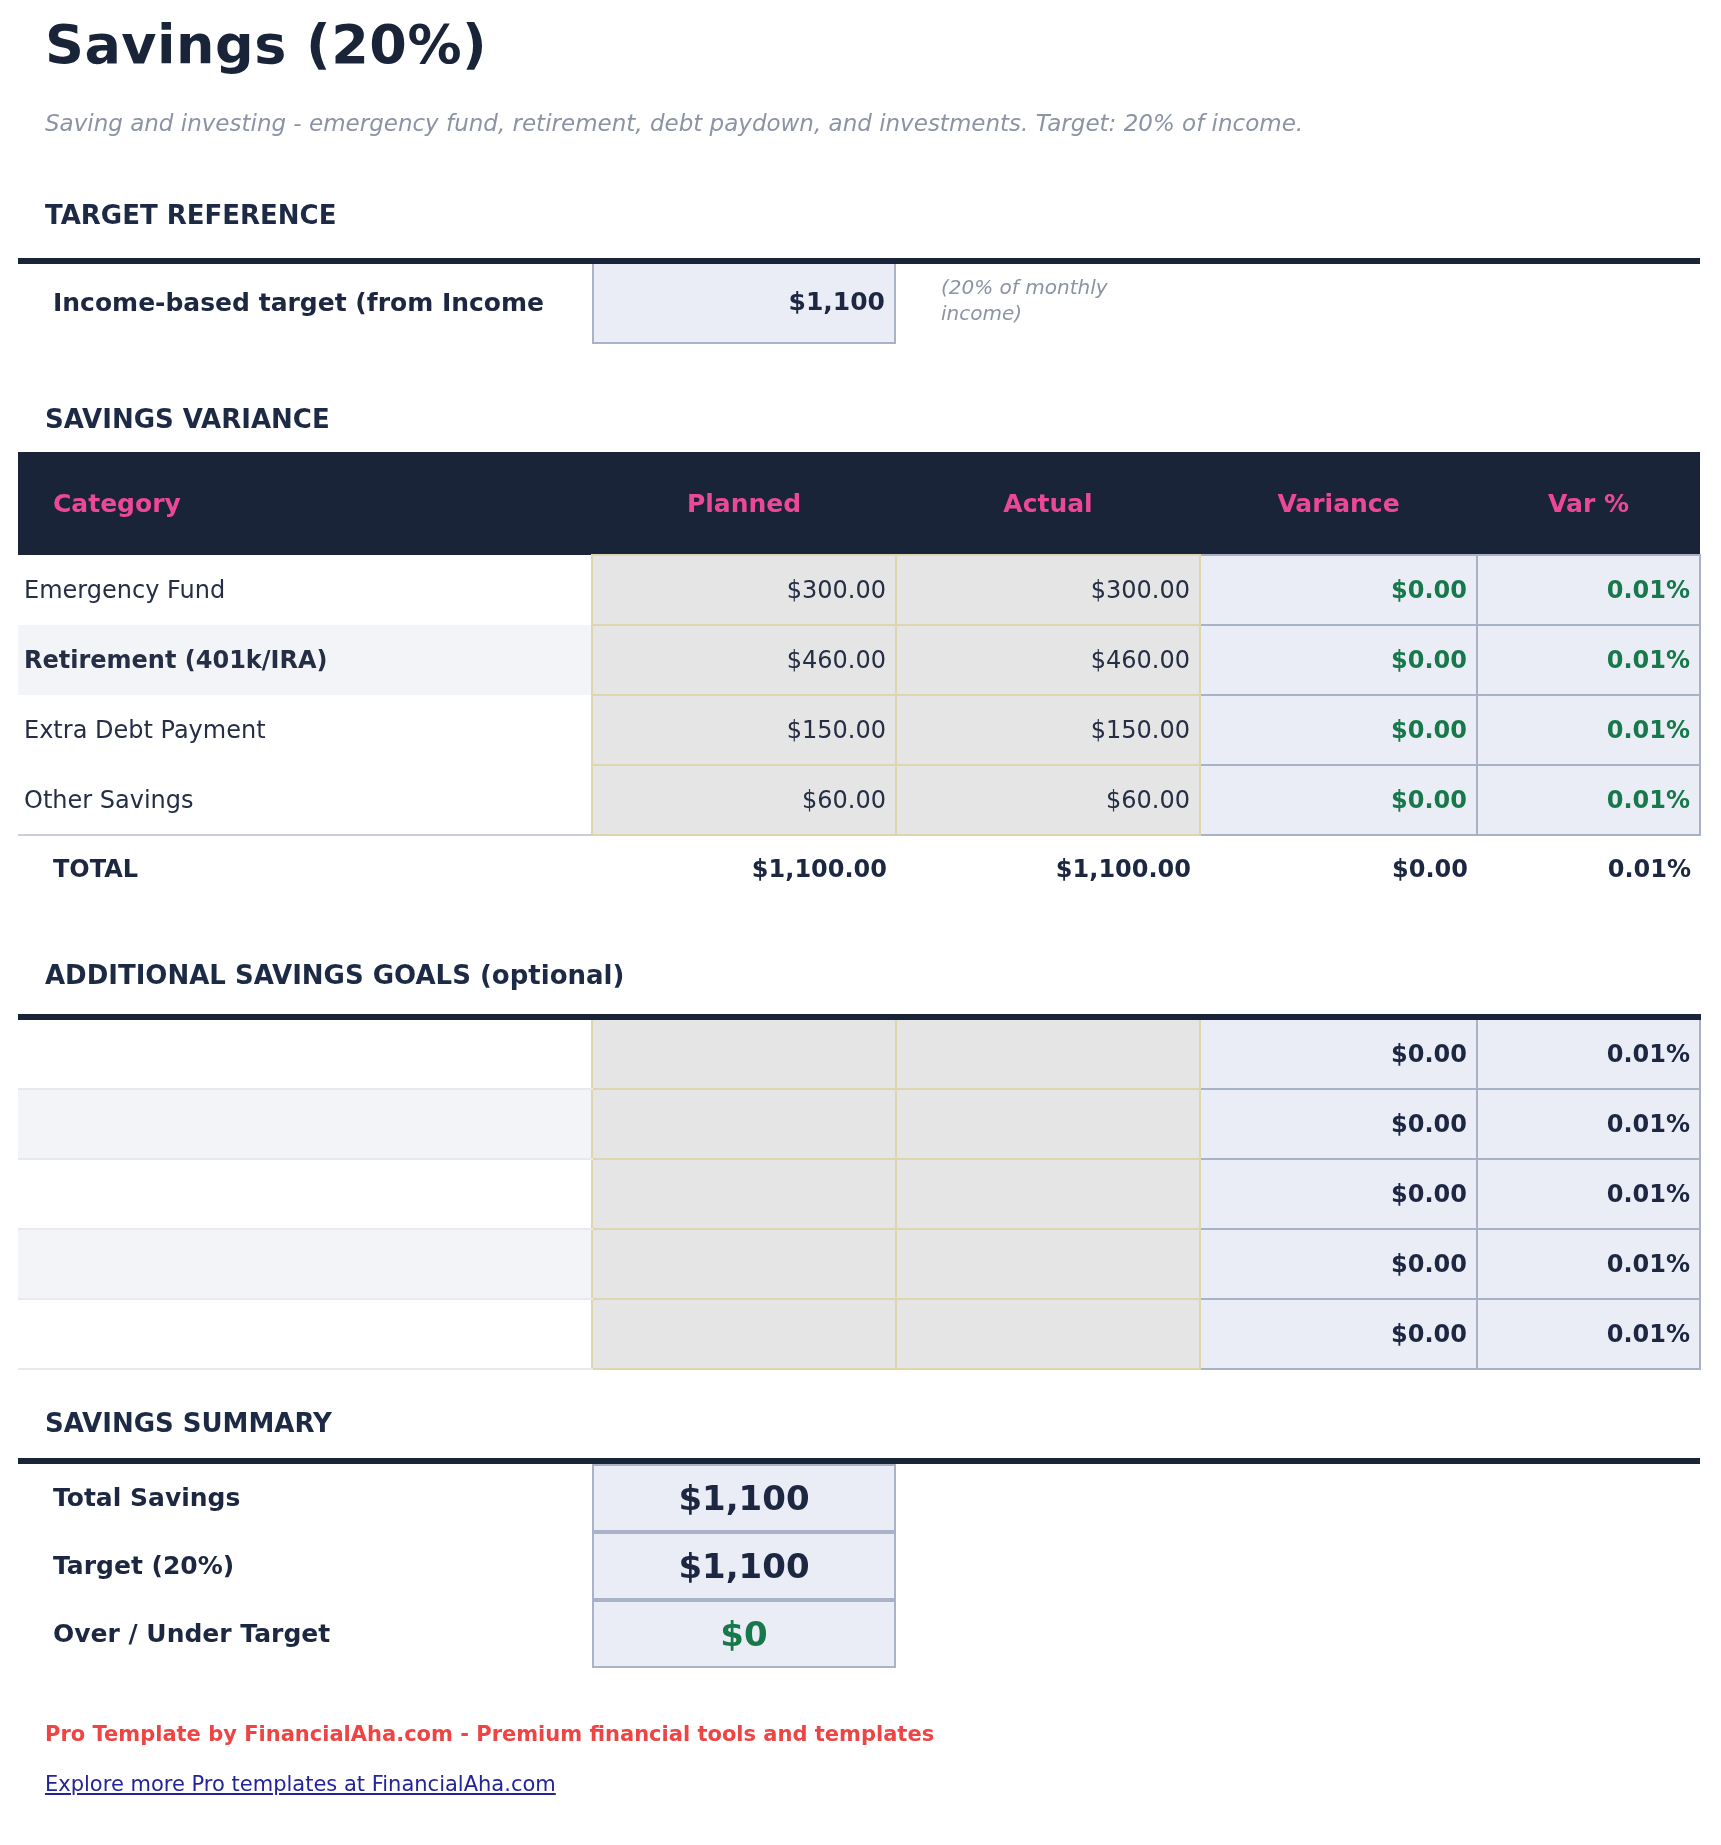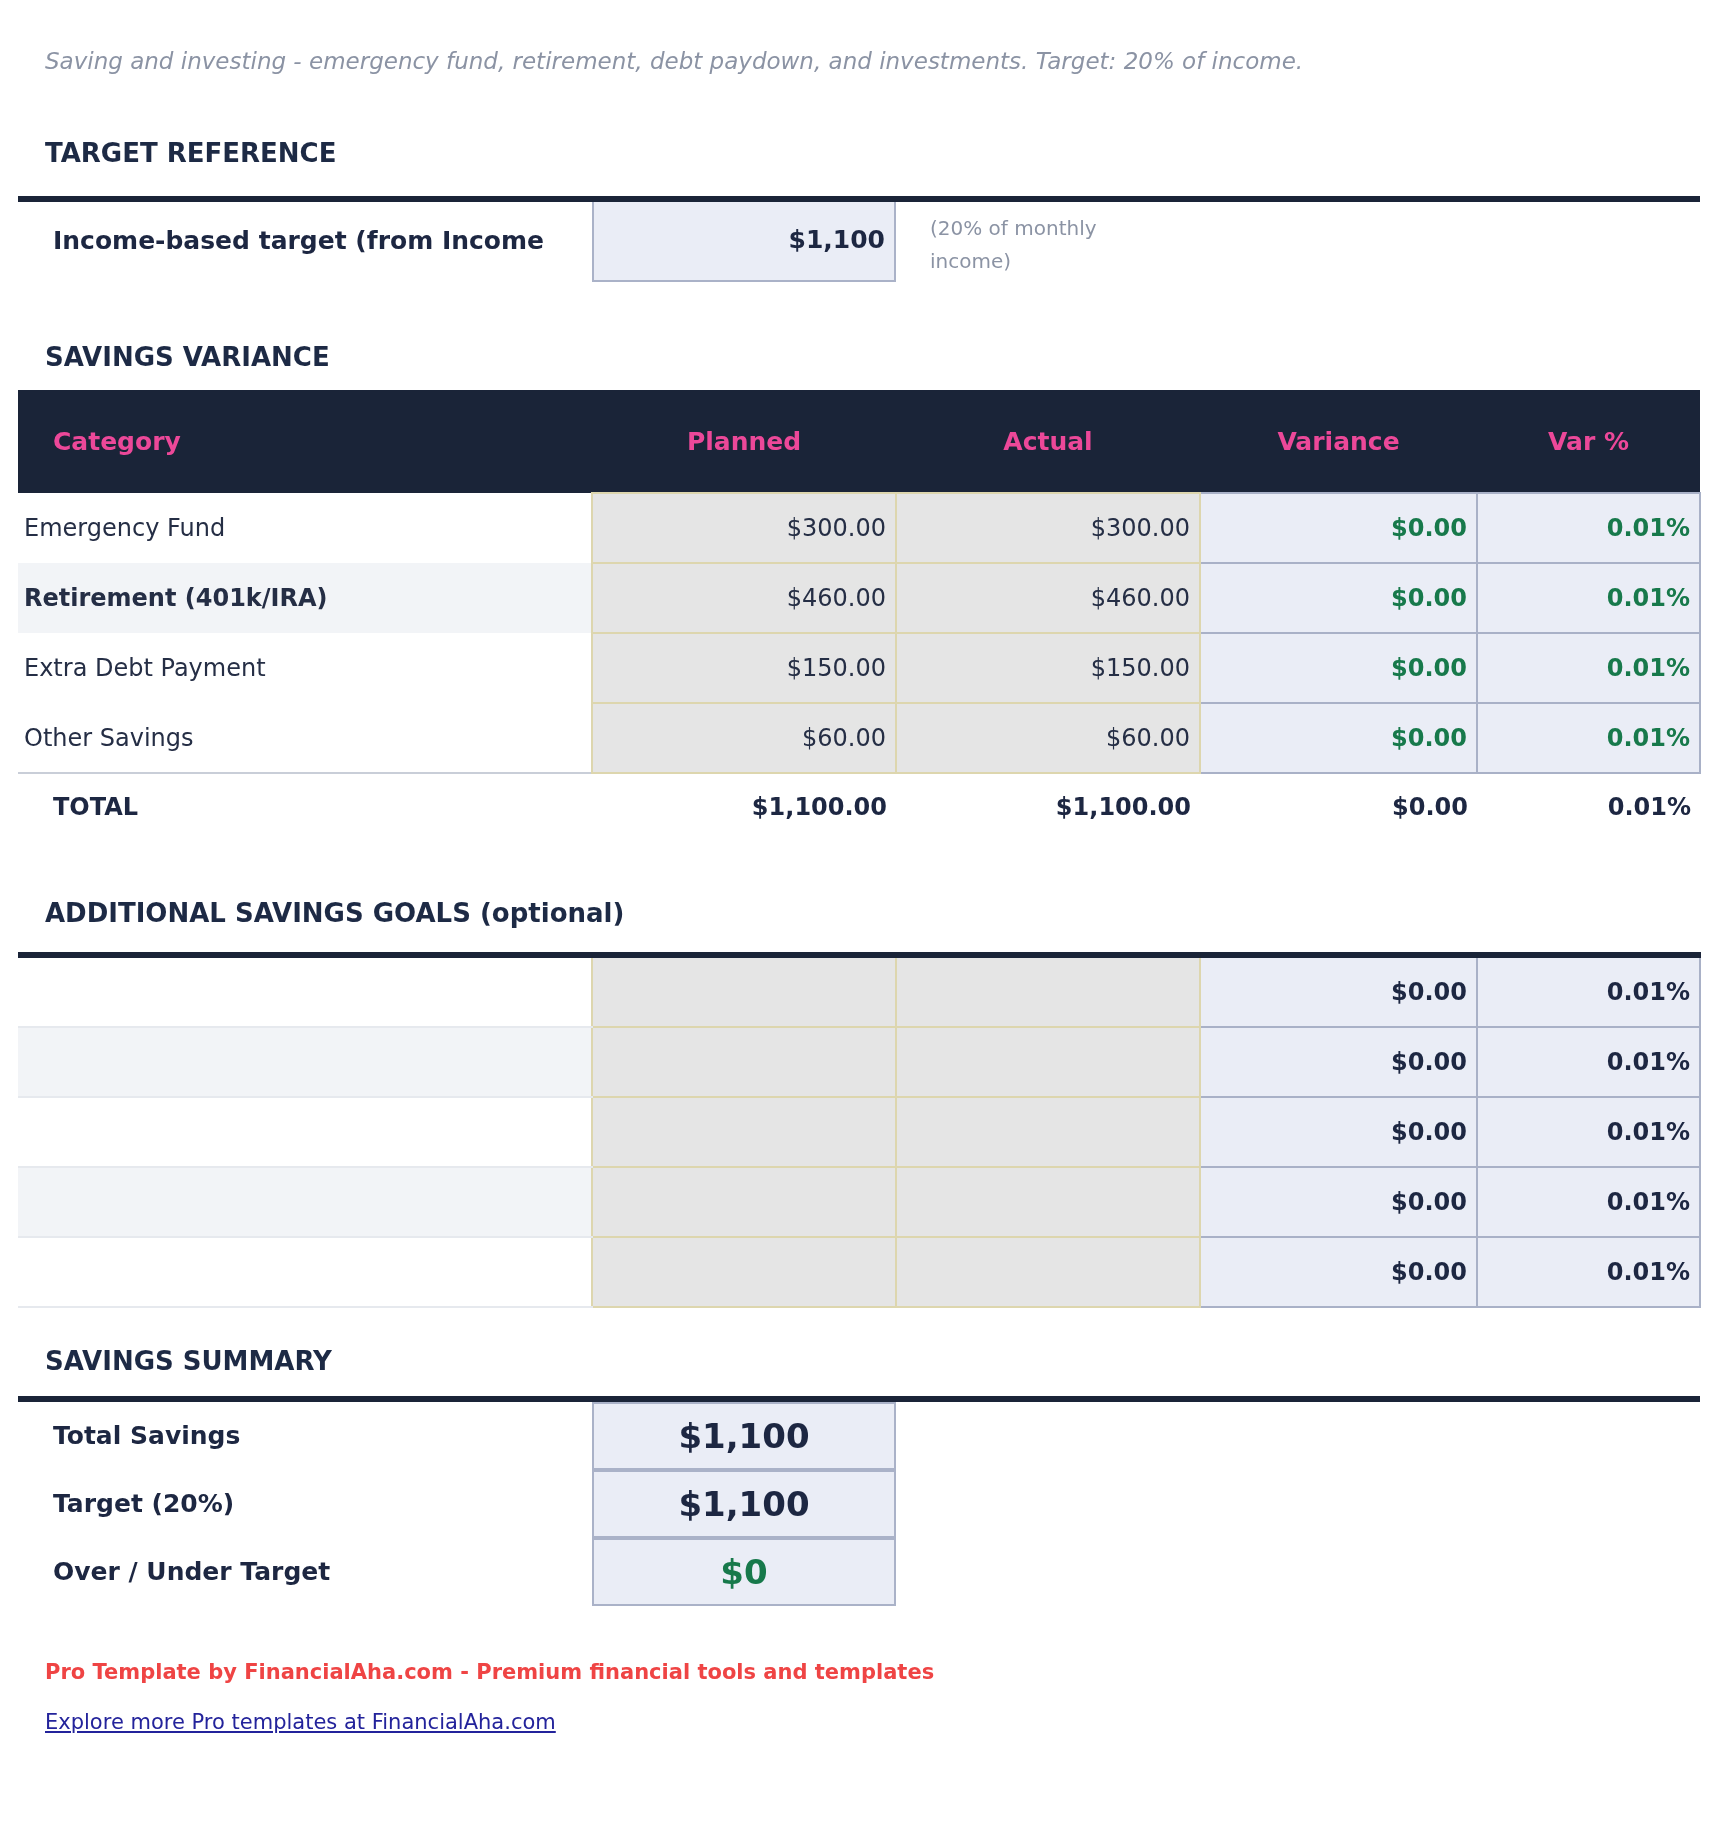--- a/index.html
+++ b/index.html
@@ -68,25 +68,26 @@
     border: 2px solid #aab2c8;
     border-top: none;
     font-size: 25px;
     font-weight: bold;
     color: #1d2742;
     text-align: right;
     padding-right: 9px;
     line-height: 76px;
   }
   .target-note {
-    margin-left: 34px;
+    margin-left: 45px;
     width: 230px;
     padding-top: 10px;
     font-size: 20px;
-    line-height: 33px;
+    line-height: 26px;
+    font-style: italic;
     color: #8b93a4;
   }
 
   
   table.data-table {
     margin-left: 18px;
     width: 1682px;
     border-collapse: collapse;
     table-layout: fixed;
   }
@@ -180,20 +181,21 @@
     color: #23239b;
     text-decoration: underline;
     cursor: pointer;
   }
 </style>
 </head>
 <body>
 
 <div class="page">
 
+  <h1 class="title">Savings (20%)</h1>
   <div class="subtitle">Saving and investing - emergency fund, retirement, debt paydown, and investments. Target: 20% of income.</div>
 
   
   <h2 class="section-heading mt-target-h">TARGET REFERENCE</h2>
   <div class="target-table">
     <div class="target-label">Income-based target (from Income</div>
     <div class="target-value-box">$1,100</div>
     <div class="target-note">(20% of monthly income)</div>
   </div>
 

